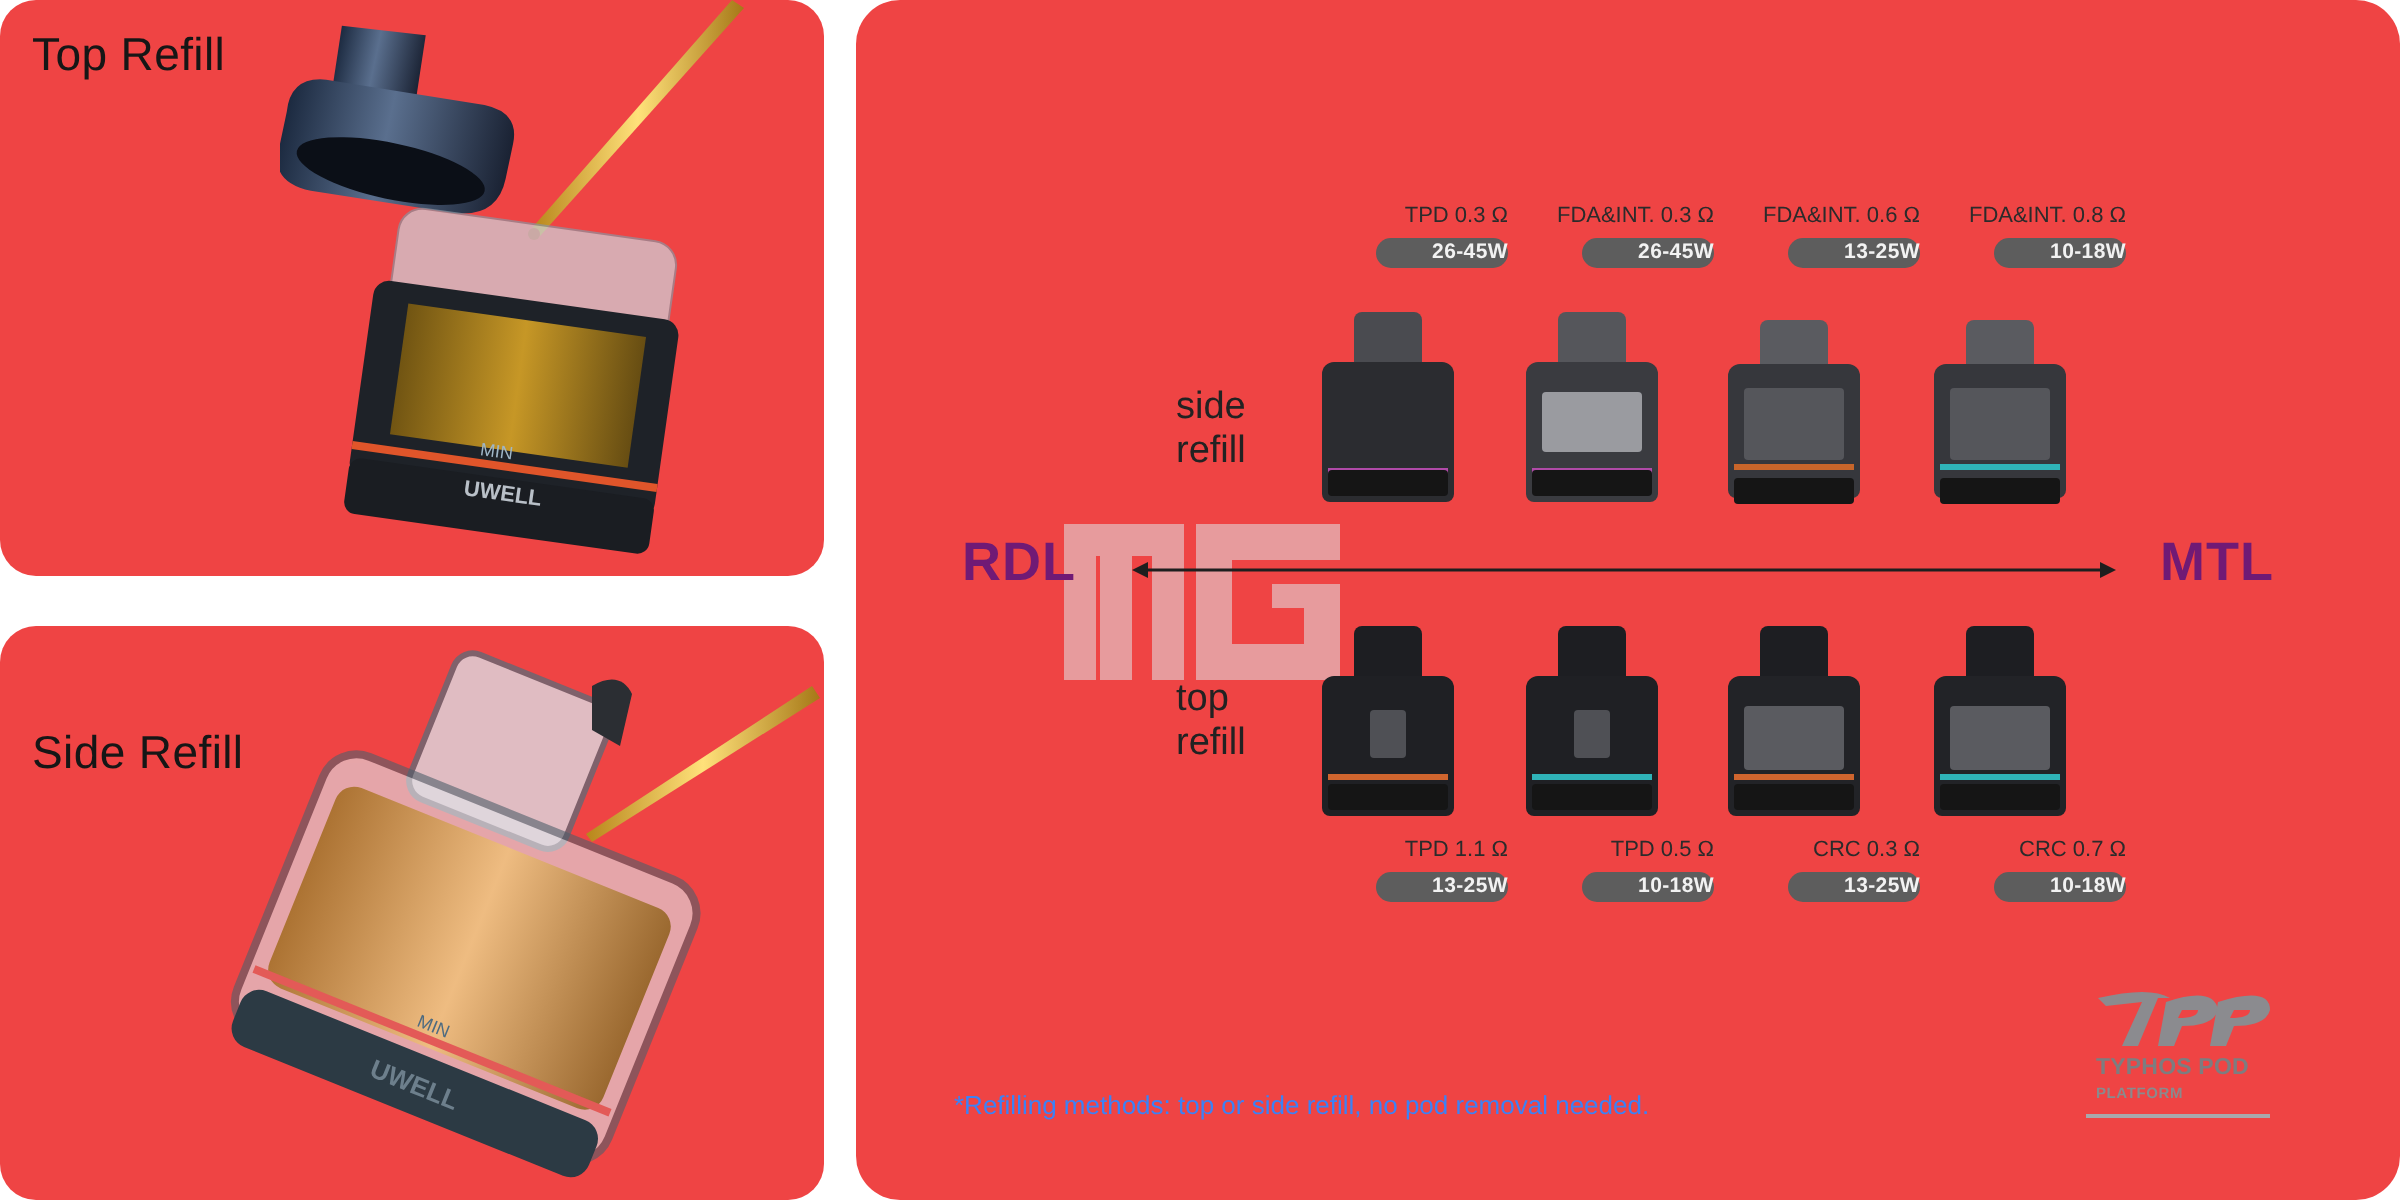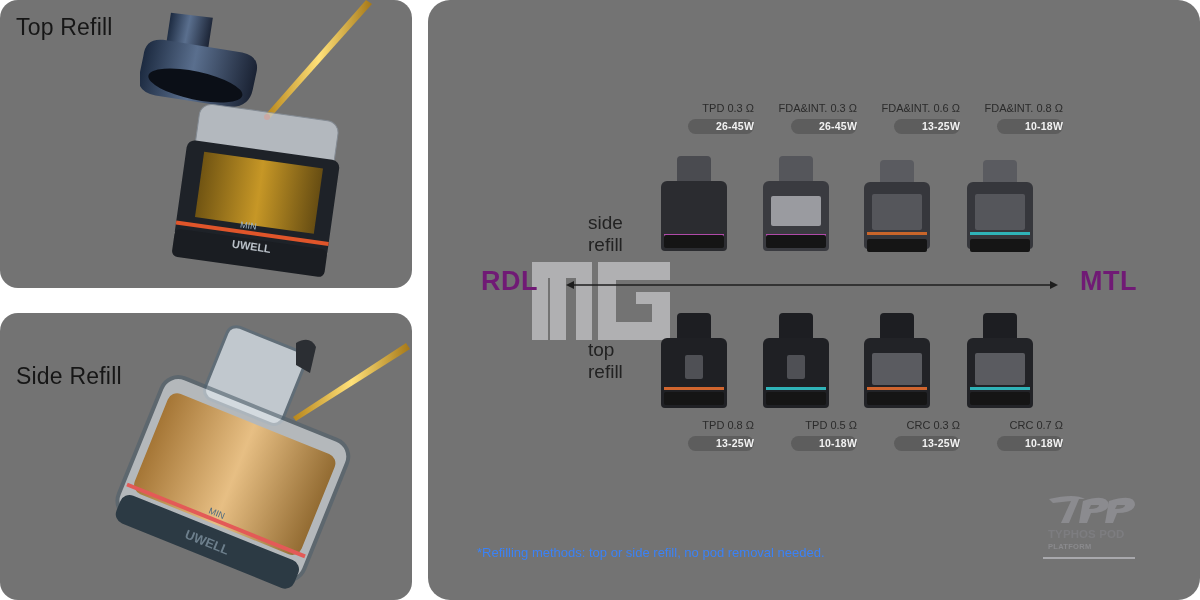--- a/index.html
+++ b/index.html
@@ -1,19 +1,19 @@
 <!DOCTYPE html>
 <html><head>
 <meta charset="utf-8">
 <style>
   * { box-sizing: border-box; margin: 0; padding: 0; }
   html, body { width: 1200px; height: 600px; background: #ffffff; overflow: hidden; }
   body { font-family: "Liberation Sans", "DejaVu Sans", sans-serif; color: #1a1a1a; position: relative; }
 
-  .card { position: absolute; background: #737373; border-radius: 18px; overflow: hidden; }
+  .card { position: absolute; background: #ef4444; border-radius: 18px; overflow: hidden; }
   .card-top { left: 0; top: 0; width: 412px; height: 288px; }
   .card-side { left: 0; top: 313px; width: 412px; height: 287px; }
   .card-main { left: 428px; top: 0; width: 772px; height: 600px; border-radius: 22px; }
 
   .card-title { position: absolute; left: 16px; font-size: 23px; font-weight: 400; color: #161616; letter-spacing: 0.2px; }
   .card-top .card-title { top: 14px; }
   .card-side .card-title { top: 14px; margin-top: 36px; }
 
   
   .illus { position: absolute; }
@@ -25,21 +25,21 @@
                background: #5d5d5d; color: #f2f2f2; font-size: 10.5px; font-weight: 700; letter-spacing: 0.2px; }
 
   .pod { position: absolute; width: 66px; height: 95px; }
   .pod-tip { position: absolute; left: 16px; top: 0; width: 34px; height: 28px; border-radius: 4px 4px 0 0; }
   .pod-body { position: absolute; left: 0; top: 25px; width: 66px; height: 70px; border-radius: 6px 6px 4px 4px; }
   .pod-band { position: absolute; left: 3px; width: 60px; height: 3px; }
   .pod-base { position: absolute; left: 3px; bottom: 3px; width: 60px; height: 13px; background: #151515; border-radius: 2px; }
   .pod-window { position: absolute; left: 8px; width: 50px; border-radius: 2px; }
 
   .side-label, .top-label { position: absolute; font-size: 19px; line-height: 22px; color: #222; }
-  .side-label { left: 588px; top: 193px; margin-top: 19px; }
+  .side-label { left: 588px; top: 193px; }
   .top-label { left: 588px; top: 339px; }
 
   .axis-end { position: absolute; font-size: 27px; font-weight: 700; color: #701a75; letter-spacing: 0.5px; }
   .axis-rdl { left: 481px; top: 266px; }
   .axis-mtl { left: 1080px; top: 266px; }
 
   .arrow { position: absolute; left: 566px; top: 280px; width: 492px; height: 10px; }
 
   .watermark { position: absolute; left: 532px; top: 262px; width: 138px; height: 78px; opacity: 0.55; }
 
@@ -223,21 +223,21 @@
 </div>
 <div class="pod" style="left:967px;top:313px">
   <div class="pod-tip" style="background:#1d1e22"></div>
   <div class="pod-body" style="background:#222327"></div>
   <div class="pod-window" style="top:40px;height:32px;background:#5a5b60"></div>
   <div class="pod-band" style="top:74px;background:#2fb3b8"></div>
   <div class="pod-base"></div>
 </div>
 
 <div class="spec" style="left:634px;top:418px">
-  <div class="spec-name">TPD 0.8 Ω</div>
+  <div class="spec-name">TPD 1.1 Ω</div>
   <div class="spec-pill">13-25W</div>
 </div>
 <div class="spec" style="left:737px;top:418px">
   <div class="spec-name">TPD 0.5 Ω</div>
   <div class="spec-pill">10-18W</div>
 </div>
 <div class="spec" style="left:840px;top:418px">
   <div class="spec-name">CRC 0.3 Ω</div>
   <div class="spec-pill">13-25W</div>
 </div>

